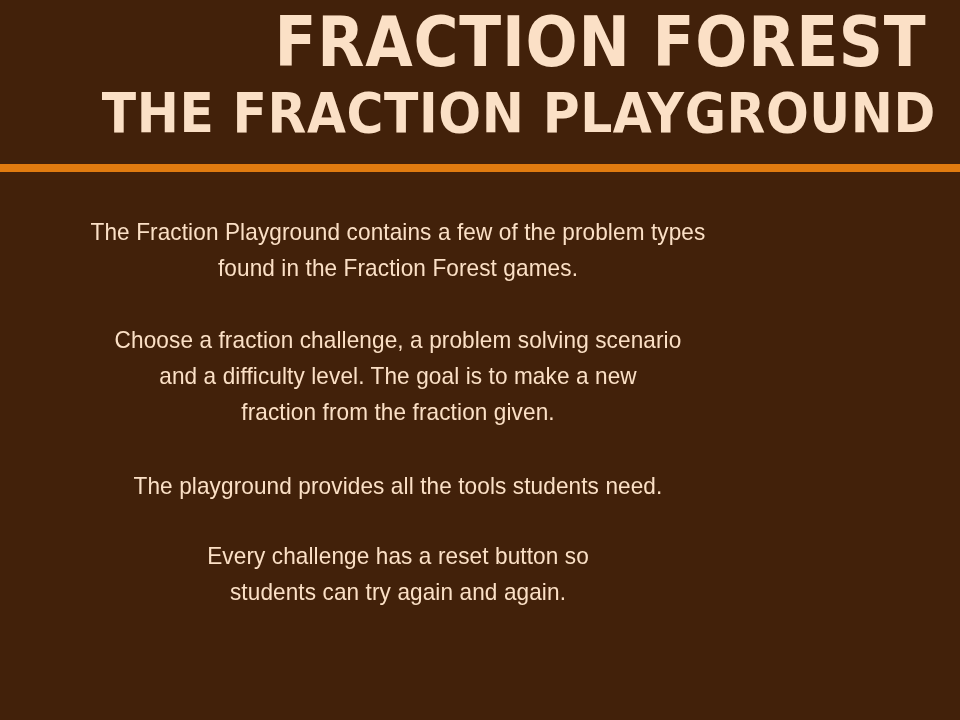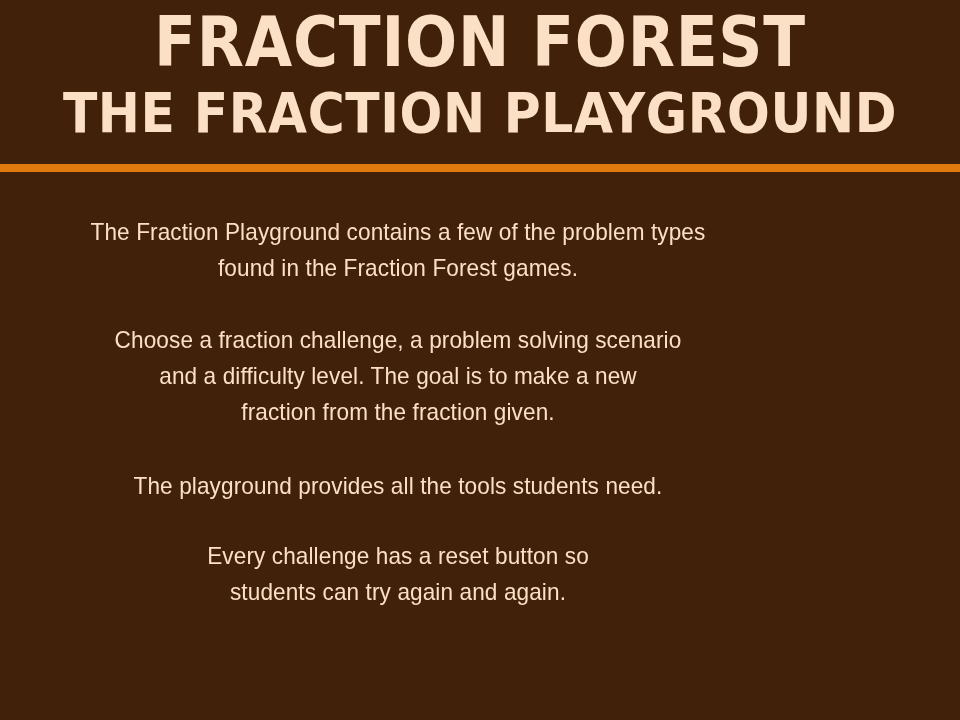--- a/index.html
+++ b/index.html
@@ -23,21 +23,21 @@
   }
 
   
   #header {
     position: absolute;
     left: 0;
     top: 0;
     width: 960px;
     height: 164px;
     background: #42210a;
-    text-align: center;
+    text-align: right;
     overflow: hidden;
   }
 
   .title-line {
     display: block;
     width: 100%;
     color: #fbe0c6;
     font-family: "DejaVu Sans", sans-serif;
     font-weight: bold;
     text-transform: uppercase;

